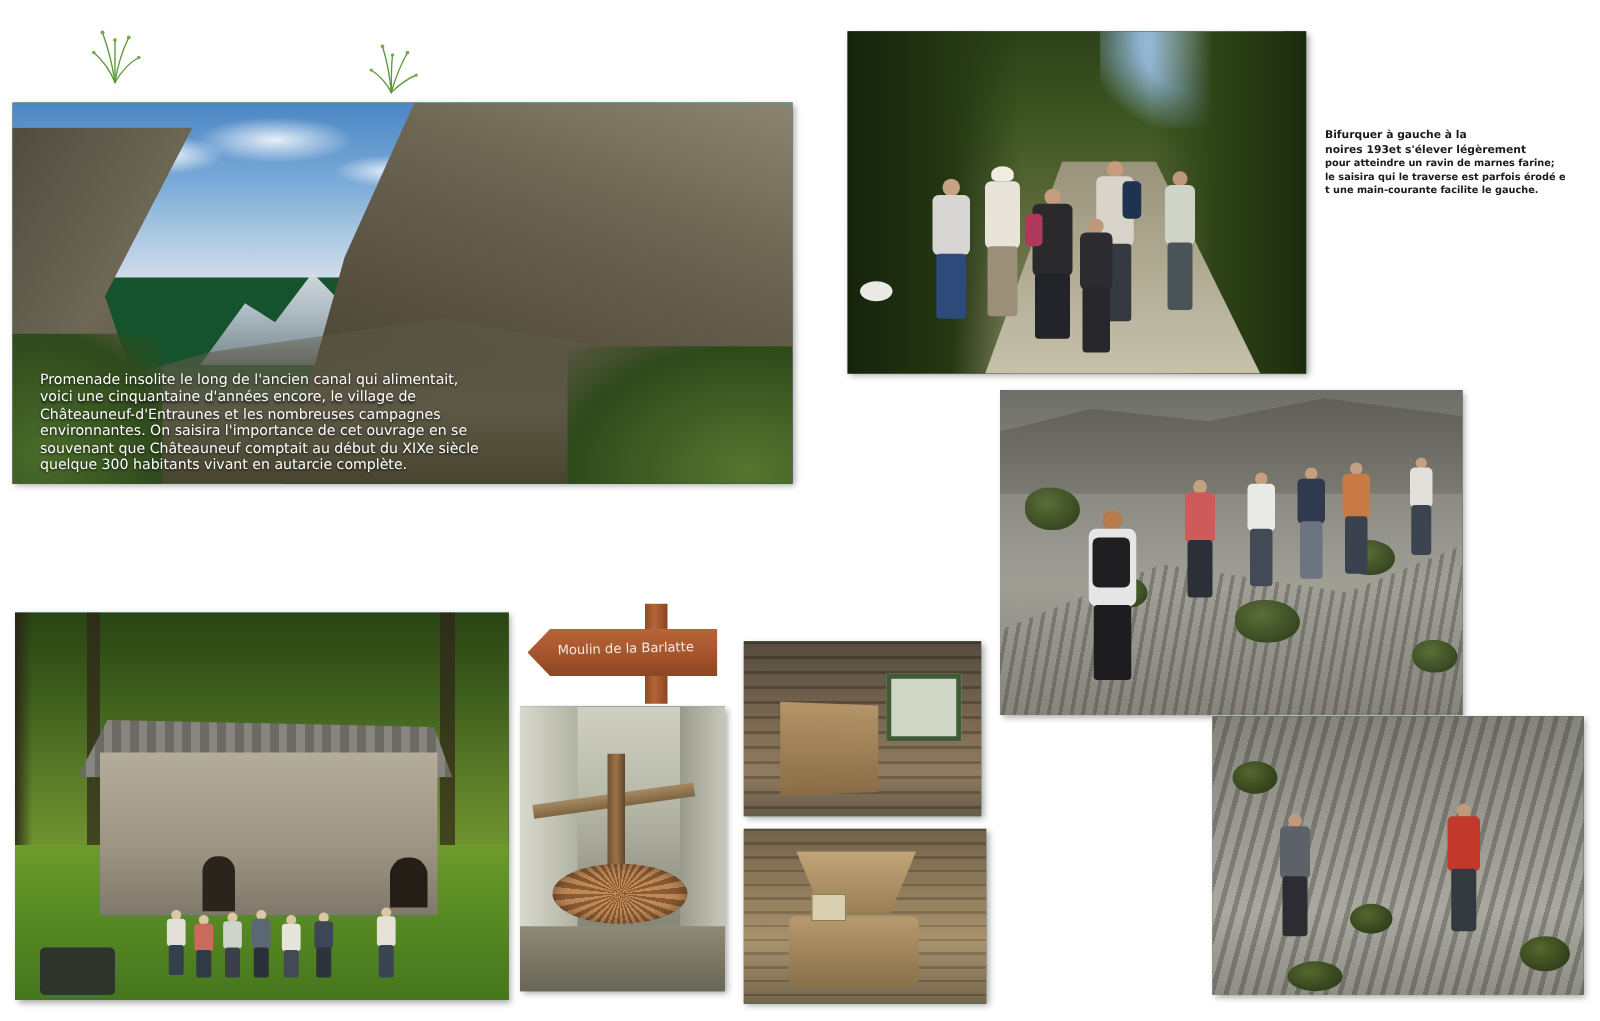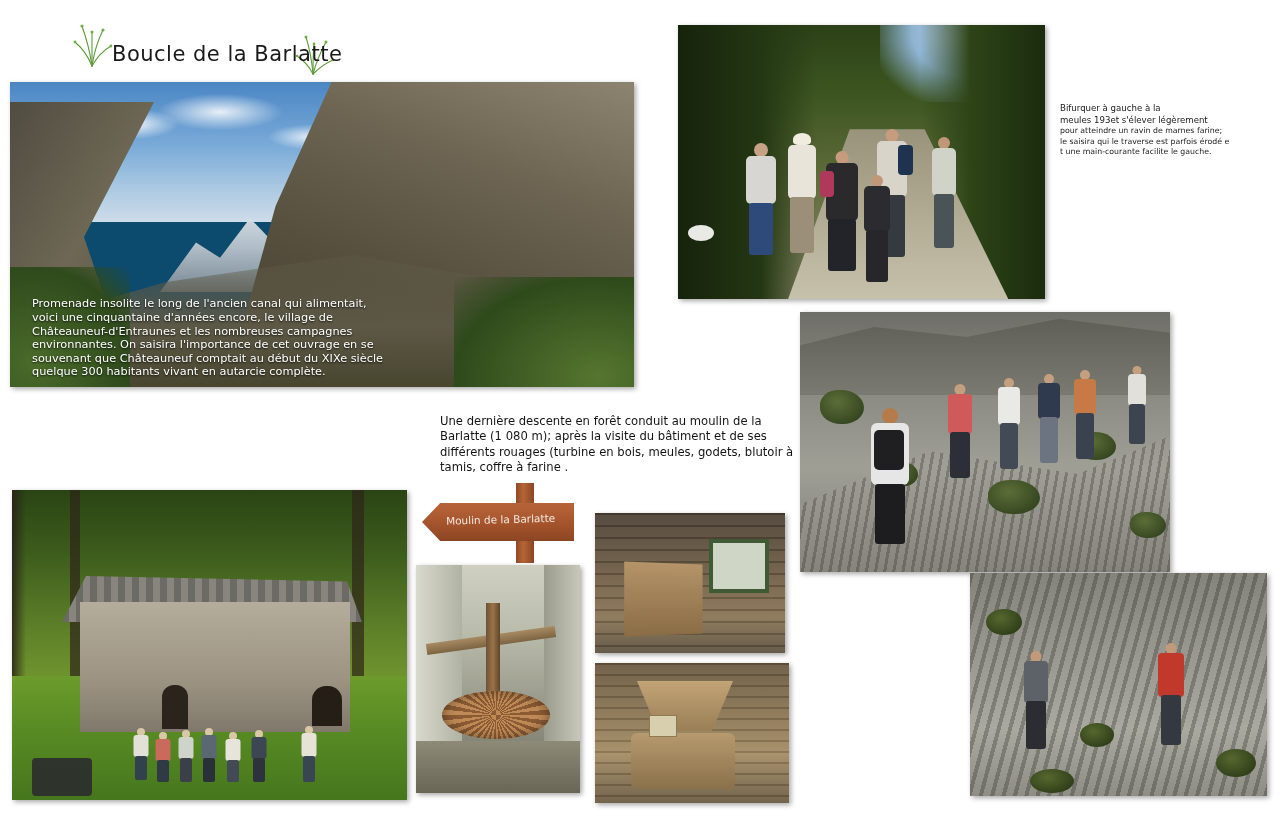--- a/index.html
+++ b/index.html
@@ -38,21 +38,21 @@
     position: absolute;
   }
   .deco-left { left: 70px; top: 20px; }
   .deco-right { left: 295px; top: 30px; }
 
   
   .photo {
     position: absolute;
     overflow: hidden;
     box-shadow: 2px 2px 5px rgba(0,0,0,0.35);
-    background: #0c4a6e;
+    background: #14532d;
   }
   .photo .sky,
   .photo .layer {
     position: absolute;
     left: 0; right: 0;
   }
 
   
   #photo-canyon { left: 10px; top: 82px; width: 624px; height: 305px; }
   #photo-canyon .sky {
@@ -318,20 +318,21 @@
     color: #111;
     font-family: "DejaVu Sans", sans-serif;
   }
   #text-bifurquer {
     left: 1060px;
     top: 103px;
     width: 215px;
     font-size: 7.8px;
     line-height: 10.6px;
     color: #1a1a1a;
+    font-weight: bold;
   }
   #text-bifurquer .first-lines {
     font-size: 8.6px;
     line-height: 11.5px;
   }
   #text-moulin {
     left: 440px;
     top: 414px;
     width: 355px;
     font-size: 11.6px;
@@ -378,21 +379,20 @@
       <g fill="#6fae47">
         <circle cx="11" cy="7" r="1.5"></circle>
           <circle cx="31" cy="12" r="1.5"></circle>
         <circle cx="19" cy="14" r="1.4"></circle>
           <circle cx="2" cy="26" r="1.3"></circle>
         <circle cx="38" cy="30" r="1.3"></circle>
       </g>
     </svg>
   </div>
 
-  <div class="title">Boucle de la Barlatte</div>
 
   <div class="photo" id="photo-canyon">
     <div class="sky"></div>
     <div class="clouds"></div>
     <div class="mtn-snow"></div>
     <div class="cliff-left"></div>
     <div class="cliff-right"></div>
     <div class="scree"></div>
     <div class="green-l"></div>
     <div class="green-r"></div>
@@ -579,21 +579,20 @@
   <div class="photo" id="photo-mill-room2">
     <div class="bg"></div>
     <div class="planks"></div>
     <div class="hopper"></div>
     <div class="tub"></div>
     <div class="pot"></div>
   </div>
 
   <div class="textblock" id="text-bifurquer">
     <div class="first-lines">Bifurquer à gauche à la</div>
-    <div class="first-lines">meules 193et s'élever légèrement</div>
+    <div class="first-lines">noires 193et s'élever légèrement</div>
     <div> pour atteindre un ravin de marnes farine;</div>
     <div>le saisira qui le traverse est parfois érodé e</div>
     <div>t une main-courante facilite le gauche.</div>
   </div>
 
-  <div class="textblock" id="text-moulin">Une dernière descente en forêt conduit au moulin de la Barlatte (1 080 m); après la visite du bâtiment et de ses différents rouages (turbine en bois, meules, godets, blutoir à tamis, coffre à farine .</div>
 
 </div>
 
 </body></html>

